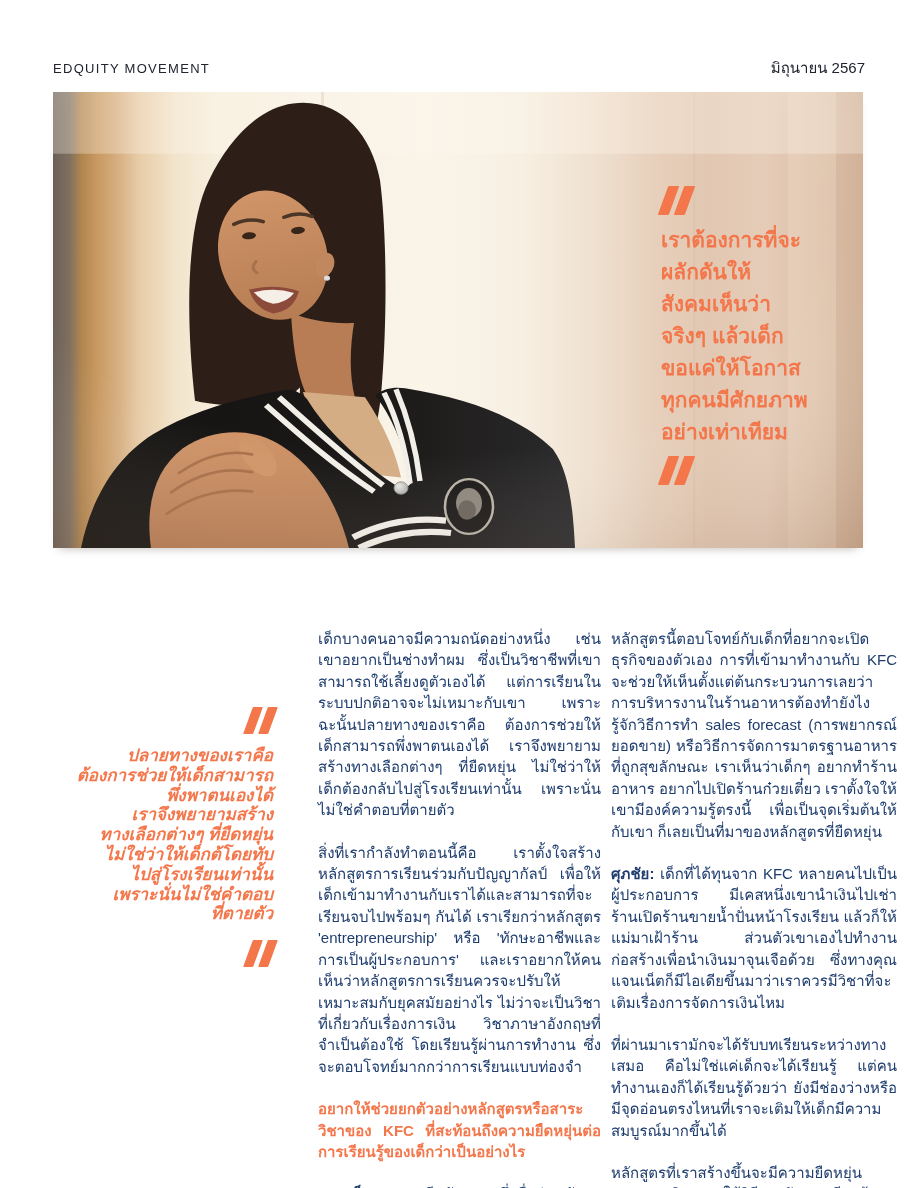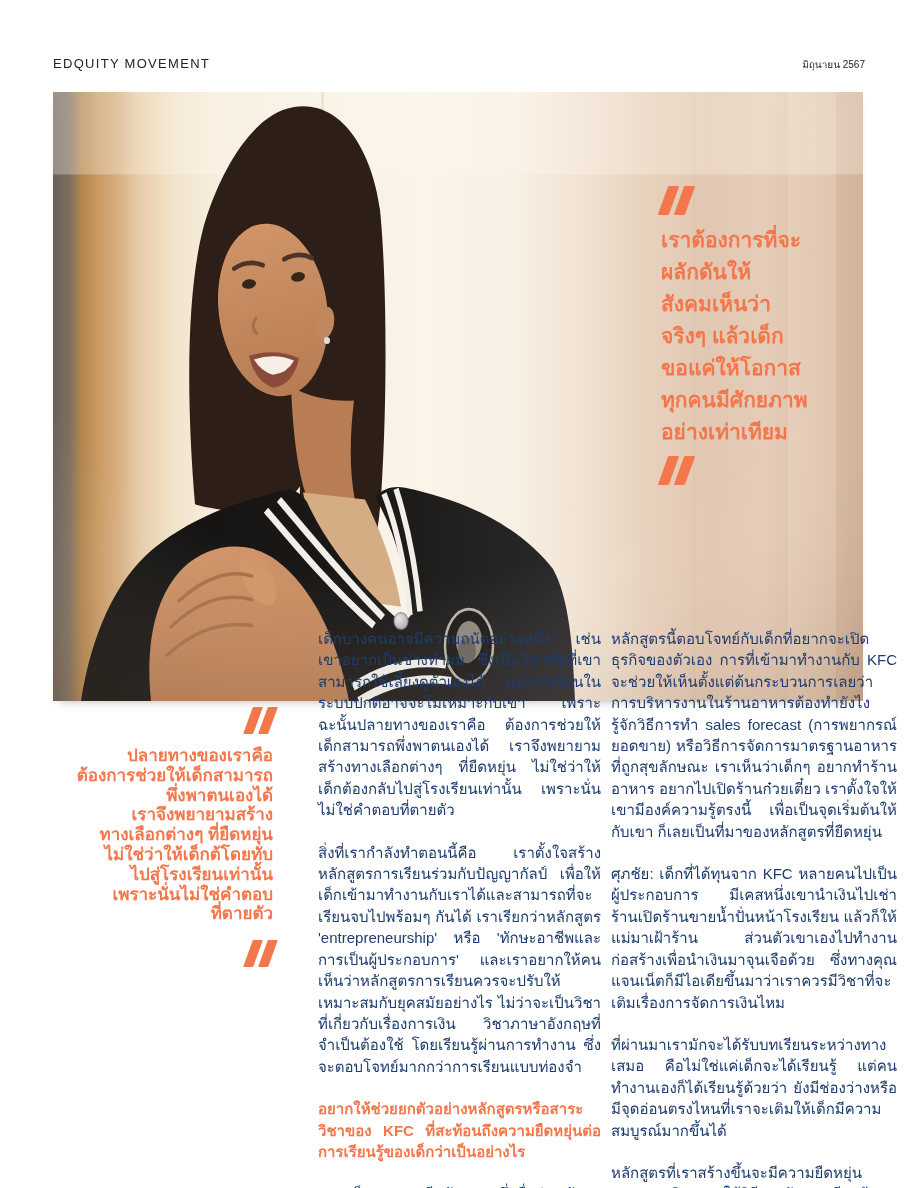--- a/index.html
+++ b/index.html
@@ -4,45 +4,45 @@
 <style>
   html,body{margin:0;padding:0;background:#ffffff;}
   #page{
     position:relative;width:918px;height:1188px;background:#ffffff;
     font-family:"Liberation Sans",sans-serif;overflow:hidden;margin-top:26px;
     --accent:#F4764B;--navy:#1E3D6E;--ink:#20242F;
   }
   
   .masthead{position:absolute;top:30px;left:53px;right:53px;display:flex;justify-content:space-between;align-items:baseline;}
   .brand{font-size:13px;letter-spacing:1.3px;color:var(--ink);font-weight:500;}
-  .issue-date{font-size:10px;color:var(--ink);font-weight:500;}
-  
-  .photo{position:absolute;left:53px;top:66px;width:810px;height:609px;overflow:hidden;box-shadow:0 6px 9px -6px rgba(60,45,35,.35);}
+  .issue-date{font-size:15px;color:var(--ink);font-weight:500;}
+  
+  .photo{position:absolute;left:53px;top:66px;width:810px;height:456px;overflow:hidden;box-shadow:0 6px 9px -6px rgba(60,45,35,.35);}
   .photo svg{display:block;width:100%;height:100%;}
   
   .qmarks{display:inline-flex;gap:5px;}
   .qmarks i{display:block;width:11px;height:29px;background:var(--accent);transform:skewX(-20deg);border-radius:1px;}
   .qmarks.small i{width:10px;height:27px;}
   
   .photo-quote{position:absolute;left:608px;top:94px;width:195px;color:var(--accent);}
   .photo-quote .pq-line{font-size:21px;line-height:32px;font-weight:600;white-space:nowrap;}
   .photo-quote .qmarks{margin:0 0 9px 2px;}
   .photo-quote .qmarks.close{margin:8px 0 0 2px;}
   
-  .pull-quote{position:absolute;left:53px;top:681px;width:220px;text-align:right;color:var(--accent);}
+  .pull-quote{position:absolute;left:53px;top:681px;width:220px;text-align:right;color:var(--accent);font-style:italic;}
   .pull-quote .pl-line{font-size:17px;line-height:19.8px;font-weight:600;white-space:nowrap;}
   .pull-quote .qmarks{margin-bottom:12px;}
   .pull-quote .qmarks.close{margin:16px 0 0 0;}
   
   .col{position:absolute;top:602px;color:var(--navy);}
   .col-middle{left:318px;width:283px;}
   .col-right{left:611px;width:286px;}
   .col p{margin:0 0 21px 0;font-size:15px;line-height:21.4px;text-align:justify;}
   .col p.question{color:var(--accent);font-weight:600;}
-  .col .speaker{font-weight:400;}
+  .col .speaker{font-weight:700;}
 </style>
 </head>
 <body>
 
 <div id="page">
 
   <div class="masthead">
     <span class="brand">EDQUITY MOVEMENT</span>
     <span class="issue-date">มิถุนายน 2567</span>
   </div>

